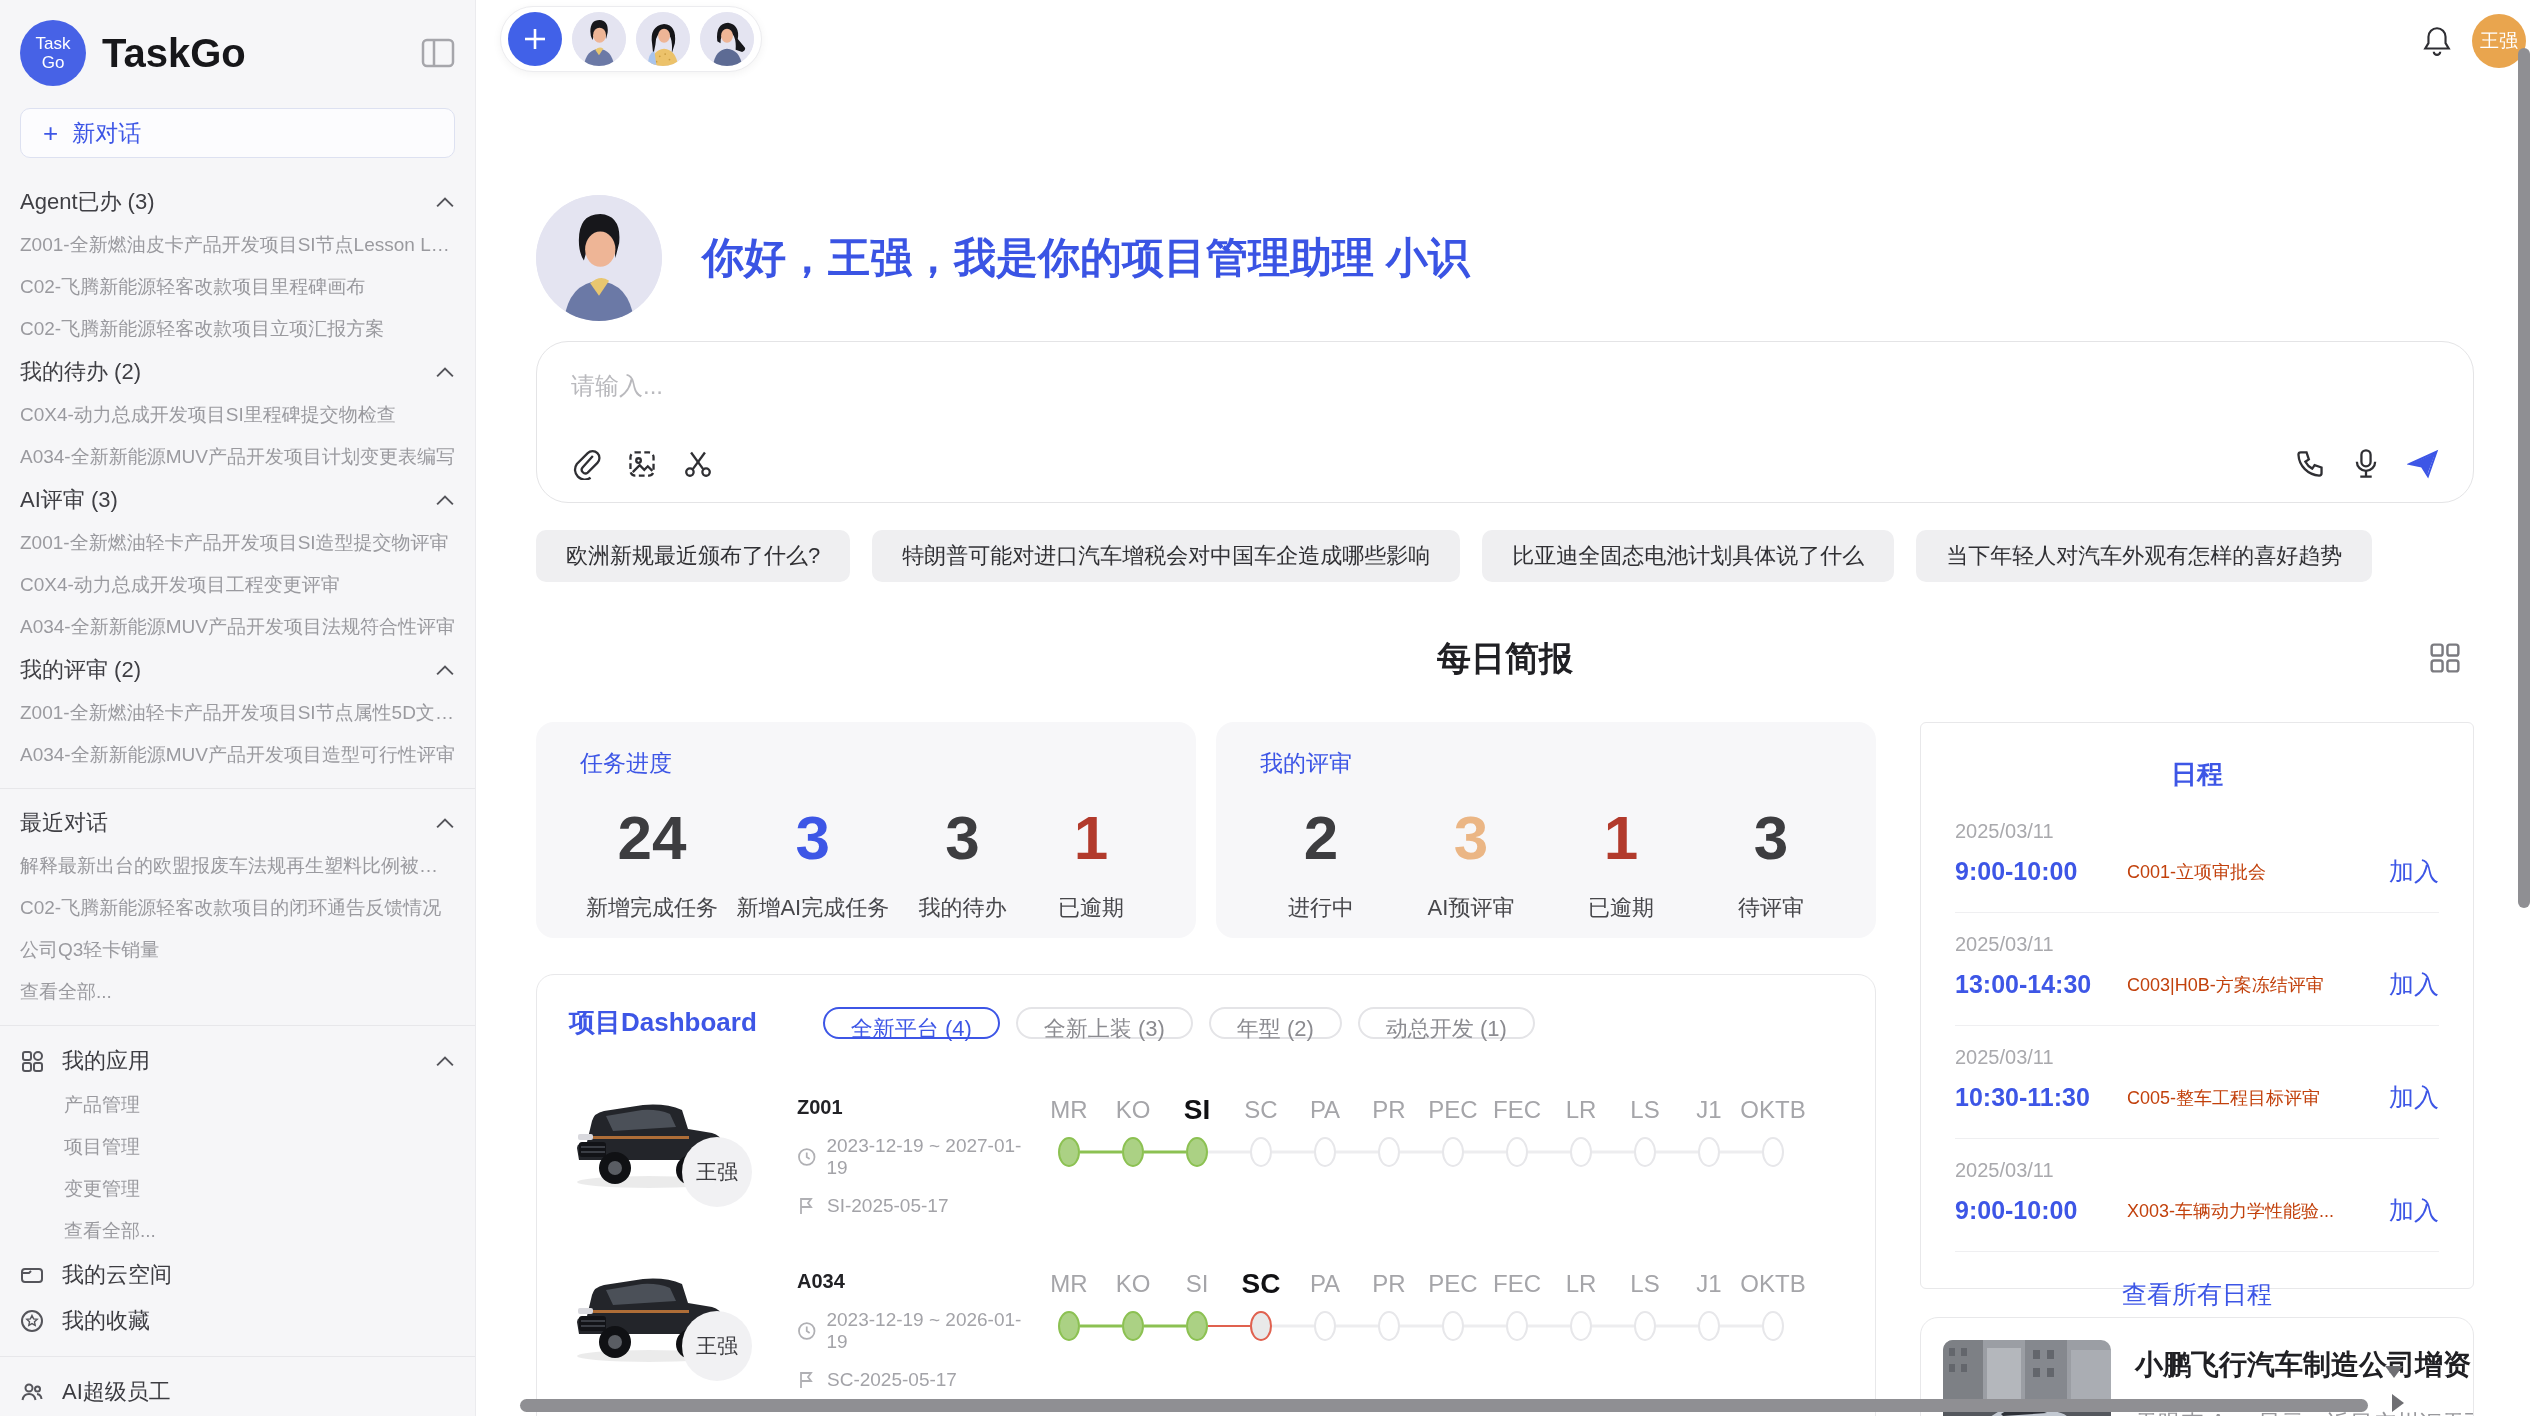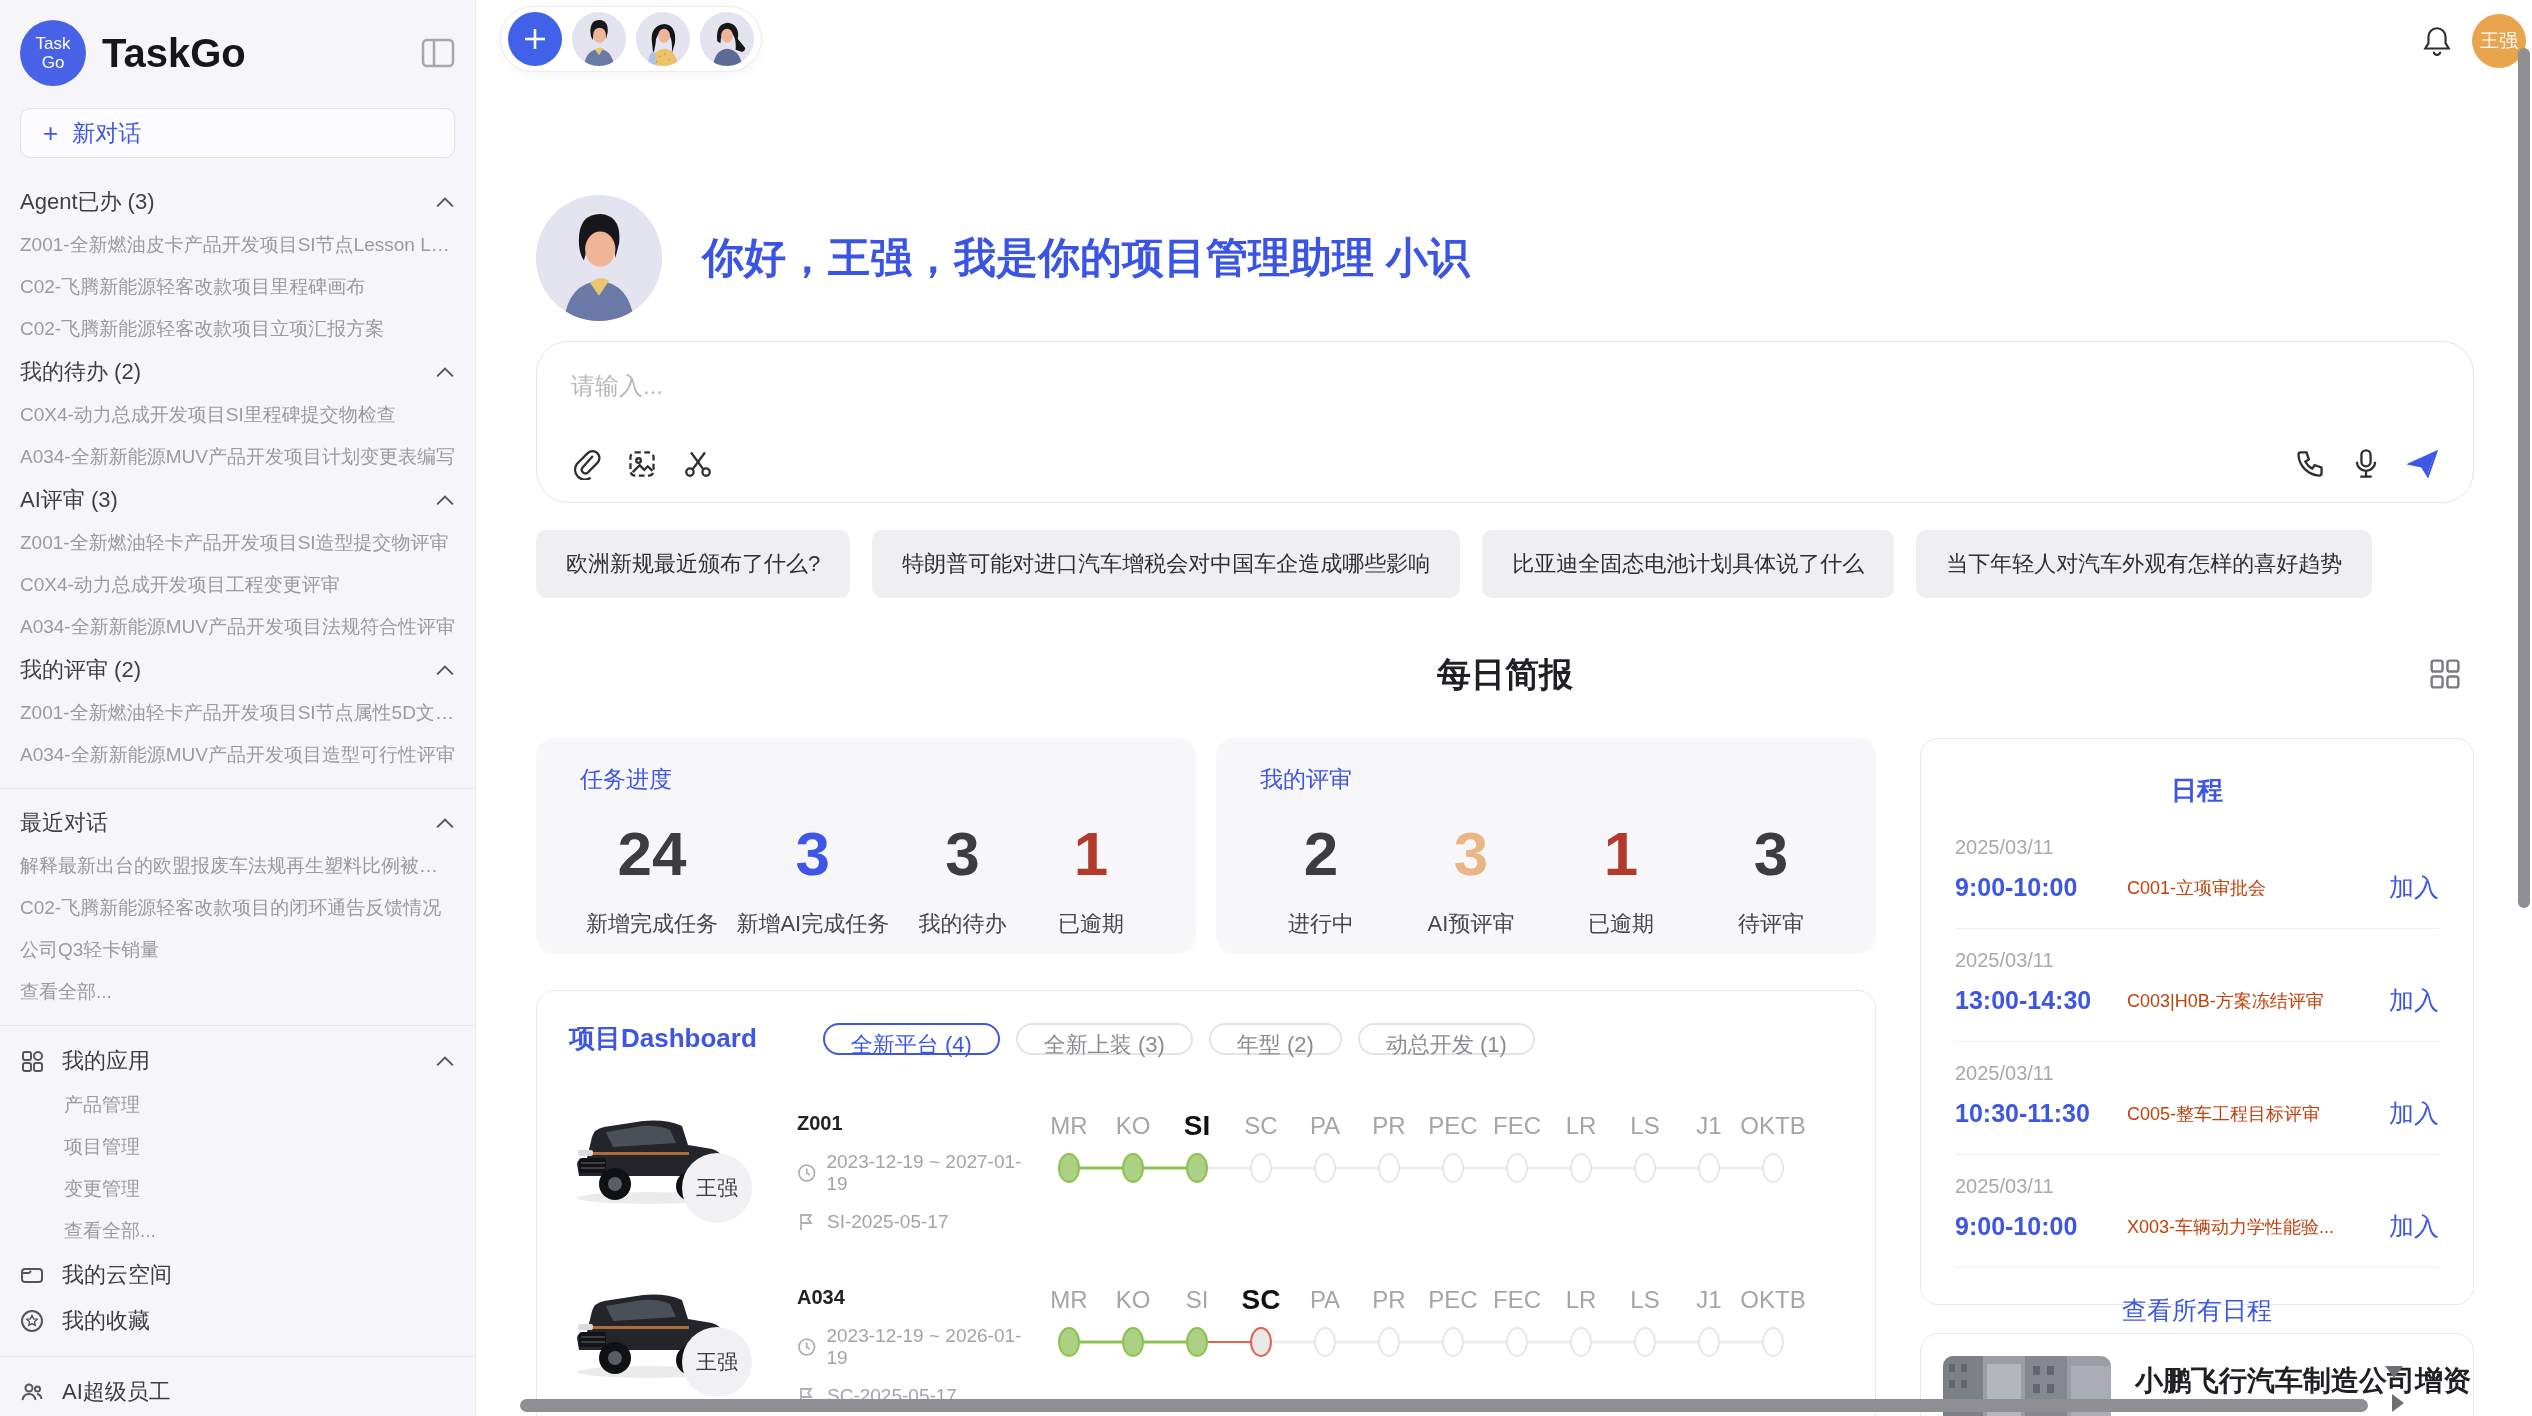--- a/index.html
+++ b/index.html
@@ -86,21 +86,21 @@
   .composer-tools {
     position:absolute; left:34px; right:34px; bottom:22px;
     display:flex; justify-content:space-between; align-items:center;
   }
   .tool-group { display:flex; align-items:center; gap:26px; }
   .tool-icon { color:#2f2f33; cursor:pointer; }
   .tool-icon.send { color:#3d56e6; }
 
   .chips { display:flex; gap:22px; margin-top:27px; }
   .chip {
-    height:68px; line-height:52px; padding:0 30px; background:#efeff1; border:none;
+    height:52px; line-height:52px; padding:0 30px; background:#efeff1; border:none;
     border-radius:10px; font-size:22px; color:#303034; white-space:nowrap;
     font-family:inherit; cursor:pointer;
   }
 
   .brief-head { margin-top:54px; position:relative; height:44px; }
   .brief-title { text-align:center; font-size:34px; font-weight:700; color:#202024; line-height:44px; }
   .brief-grid-icon { position:absolute; right:12px; top:5px; color:#7b7b80; cursor:pointer; }
 
   .cols { display:flex; gap:44px; margin-top:42px; }
   .col-left { width:1340px; }
@@ -153,21 +153,21 @@
   }
   .ms:not(:first-child) .track::before {
     content:""; position:absolute; left:-21px; width:42px; top:50%; height:3px;
     transform:translateY(-50%); background:#ededef;
   }
   .ms.line-g:not(:first-child) .track::before { background:#8cc152; }
   .ms.line-r:not(:first-child) .track::before { background:#e0614f; height:2px; }
   .ms.done .node { background:#abd184; border-color:#8cc152; }
   .ms.alert .node { background:#e9e9e9; border-color:#e0614f; }
 
-  .sched-card { border:1.5px solid #e8e8ea; border-radius:18px; padding:30px 34px; height:567px; background:#fff; }
+  .sched-card { border:1.5px solid #e8e8ea; border-radius:6px; padding:30px 34px; height:567px; background:#fff; }
   .sched-title { text-align:center; font-size:26px; font-weight:600; color:#3d56e6; margin-top:4px; }
   .sched-list { margin-top:28px; }
   .event-date { font-size:20px; color:#a9a9ad; }
   .event-row { display:flex; align-items:center; margin-top:12px; }
   .event-time { width:172px; font-size:25px; font-weight:700; color:#3d56e6; flex:0 0 auto; }
   .event-name { flex:1; font-size:18px; color:#c2410c; white-space:nowrap; overflow:hidden; }
   .event-join { font-size:25px; color:#3d56e6; cursor:pointer; flex:0 0 auto; }
   .event-div { height:1px; background:#efeff1; margin:24px 0 20px 0; }
   .sched-viewall { text-align:center; font-size:25px; color:#3d56e6; margin-top:26px; cursor:pointer; }
 

